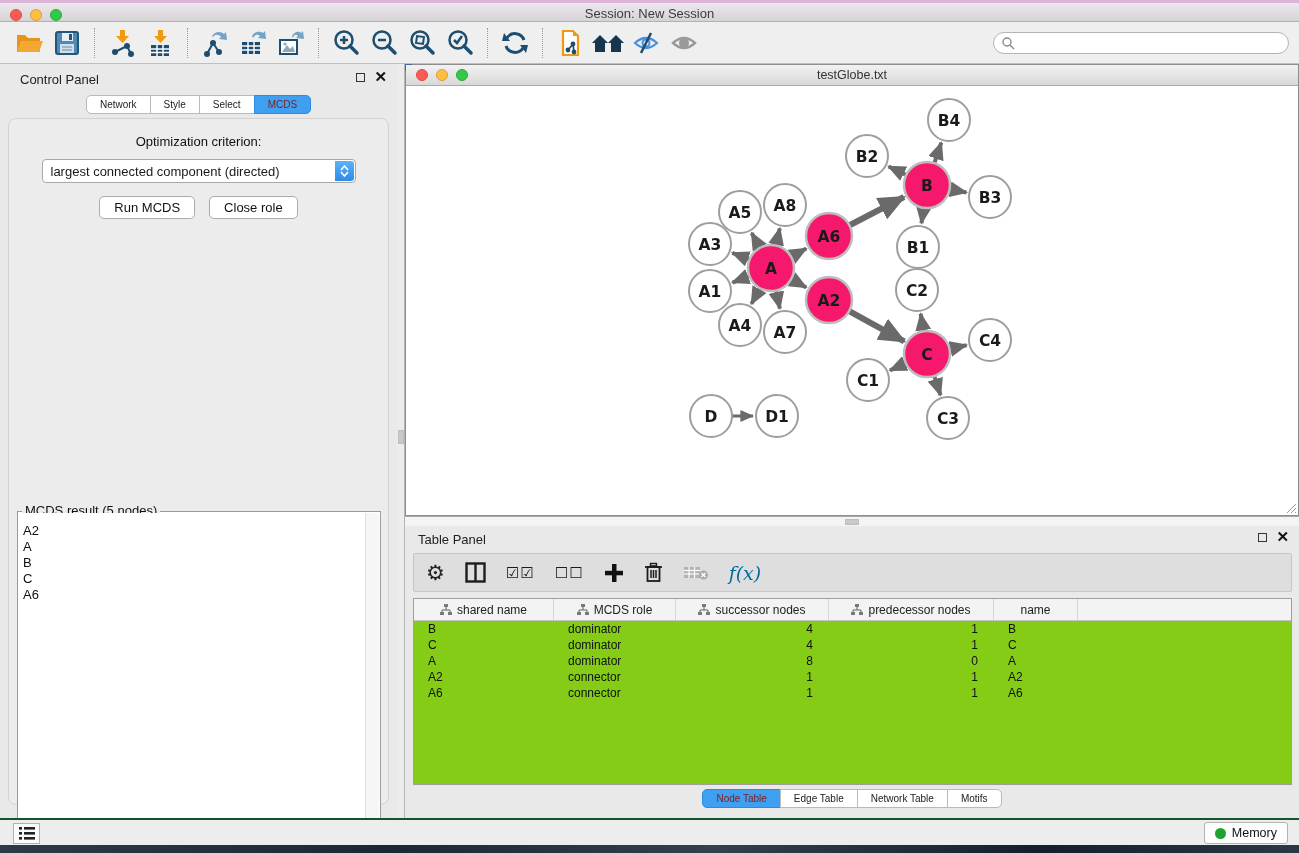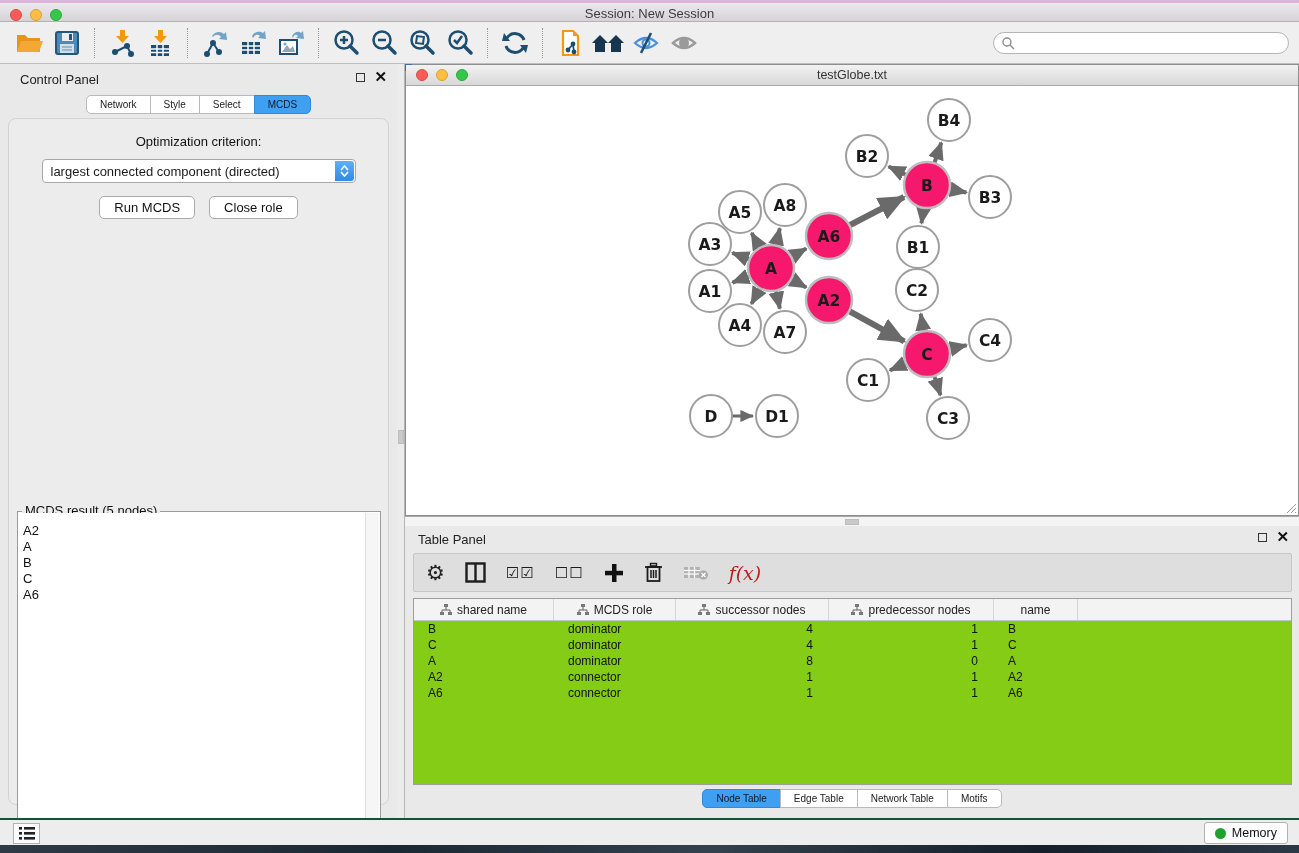--- a/index.html
+++ b/index.html
@@ -30,21 +30,21 @@
   .control-panel { position:absolute; left:0; top:64px; width:397px; height:754px; background:#e9e9e9; }
   .cp-header { position:absolute; left:0; top:0; width:100%; height:28px; }
   .cp-title { position:absolute; left:20px; top:8px; font-size:13px; color:#222; }
   .win-btns { position:absolute; right:10px; top:8px; display:flex; gap:9px; align-items:center; }
   .float-btn { width:9px; height:9px; border:1.5px solid #333; display:inline-block; cursor:pointer; }
   .close-btn { font-size:15px; font-weight:bold; color:#111; line-height:10px; cursor:pointer; }
   .cp-tabs { position:absolute; left:0; top:31px; width:100%; display:flex; justify-content:center; }
   .seg-tab { background:#fff; border:1px solid #b9b9b9; margin-left:-1px; padding:3px 13px; font-size:10px; color:#222; cursor:pointer; }
   .seg-tab:first-child { border-radius:5px 0 0 5px; margin-left:0; }
   .seg-tab:last-child { border-radius:0 5px 5px 0; }
-  .seg-tab.active { background:#3fa0f2; border-color:#2f8add; color:#0f172a; }
+  .seg-tab.active { background:#3fa0f2; border-color:#2f8add; color:#7f1d1d; }
   .cp-content { position:absolute; left:8px; top:54px; width:381px; height:687px; background:#ececec;
     border:1px solid #d2d2d2; border-radius:8px; }
   .opt-label { text-align:center; margin-top:15px; font-size:13px; color:#111; }
   .criterion-select { position:relative; margin:10px auto 0; width:314px; height:24px; background:#fff;
     border:1px solid #a8a8a8; border-radius:4px; display:flex; align-items:center; padding-left:8px; font-size:13px; cursor:pointer; }
   .sel-stepper { position:absolute; right:1px; top:1px; bottom:1px; width:19px; border-radius:0 3px 3px 0;
     background:linear-gradient(180deg,#5fb1f7,#2e8bea); display:flex; flex-direction:column; align-items:center; justify-content:center; }
   .sel-stepper svg { display:block; }
   .cp-buttons { display:flex; justify-content:center; gap:14px; margin-top:13px; }
   .mac-btn { background:#fff; border:1px solid #ababab; border-radius:5px; padding:3px 14px; font-size:13px; color:#111; cursor:pointer; font-family:"Liberation Sans",sans-serif; }
@@ -76,21 +76,21 @@
   .h-grip { position:absolute; left:440px; top:2px; width:14px; height:6px; background:#c9c9c9; border:1px solid #bdbdbd; }
 
   
   .table-panel { position:absolute; left:405px; top:526px; width:894px; height:292px; background:#e9e9e9; }
   .tp-title { position:absolute; left:13px; top:6px; font-size:13px; color:#222; }
   .tp-toolbar { position:absolute; left:8px; top:27px; width:879px; height:39px; background:#dedede;
     border:1px solid #c6c6c6; border-radius:2px; display:flex; align-items:center; padding-left:12px; gap:20px; }
   .tp-icon { display:flex; align-items:center; justify-content:center; cursor:pointer; height:30px; }
   .gear-glyph { font-size:21px; color:#232323; line-height:22px; }
   .check-glyph { font-size:15px; color:#1c1c1c; letter-spacing:1px; }
-  .fx-glyph { font-family:"DejaVu Serif", serif; font-style:italic; font-size:19px; color:#b91c1c; }
+  .fx-glyph { font-family:"DejaVu Serif", serif; font-style:italic; font-size:19px; color:#0369a1; }
   .tp-table { position:absolute; left:8px; top:72px; width:879px; height:187px; background:#84cc16; border:1px solid #9e9e9e; }
   .tab-row-header { display:flex; height:22px; background:#f3f3f3; border-bottom:1px solid #c3c3c3; }
   .th-cell { display:flex; align-items:center; justify-content:center; gap:5px; font-size:12px; color:#222;
     border-right:1px solid #d6d6d6; height:100%; cursor:pointer; }
   .tb-row { display:flex; height:16px; align-items:center; }
   .td-cell { font-size:12px; color:#111; height:16px; line-height:16px; white-space:nowrap; overflow:hidden; }
   .tp-tabs { position:absolute; left:0; right:0; top:263px; display:flex; justify-content:center; }
 
   
   .status-bar { position:absolute; left:0; top:818px; width:1299px; height:27px; background:#ededed; border-top:2px solid #14532d; }

